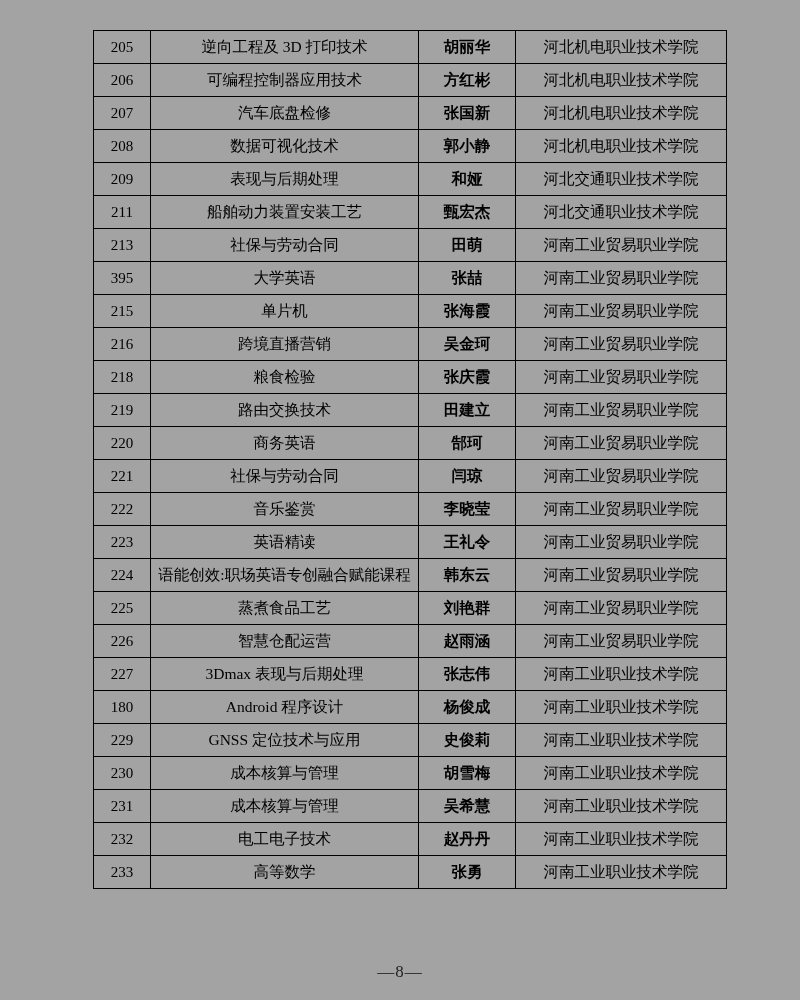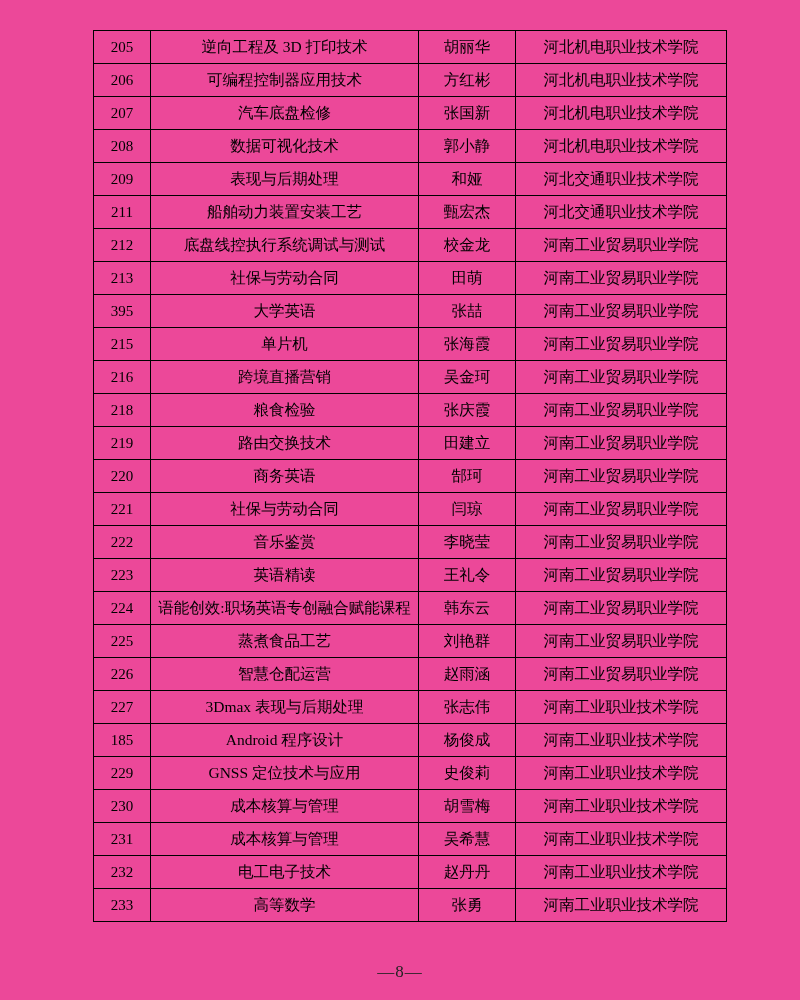--- a/index.html
+++ b/index.html
@@ -4,21 +4,21 @@
 <style>
   html, body {
     margin: 0;
     padding: 0;
     background: #ffffff;
   }
   .page {
     position: relative;
     width: 800px;
     height: 1000px;
-    background: #ec4899;
+    background: #a3a3a3;
     overflow: hidden;
     font-family: "Liberation Serif", "DejaVu Serif", serif;
     color: #000000;
   }
   table.course-table {
     position: absolute;
     left: 93px;
     top: 30px;
     width: 613px;
     border-collapse: collapse;
@@ -31,21 +31,21 @@
     text-align: center;
     vertical-align: middle;
     height: 30px;
     padding: 1px 2px;
     line-height: 1.25;
     overflow: hidden;
     word-break: break-all;
   }
   td.c-no     { width: 52px;  font-size: 15px; }
   td.c-course { width: 263px; margin-left: 36px; }
-  td.c-name   { width: 92px;  }
+  td.c-name   { width: 92px; font-weight: bold;  }
   td.c-school { width: 206px; }
   .page-footer {
     position: absolute;
     left: 0;
     top: 962px;
     width: 100%;
     text-align: center;
     font-size: 17px;
     color: #222222;
     letter-spacing: 1px;
@@ -88,26 +88,20 @@
           <td class="c-name">和娅</td>
           <td class="c-school">河北交通职业技术学院</td>
         </tr>
         <tr>
           <td class="c-no">211</td>
           <td class="c-course">船舶动力装置安装工艺</td>
           <td class="c-name">甄宏杰</td>
           <td class="c-school">河北交通职业技术学院</td>
         </tr>
         <tr>
-          <td class="c-no">212</td>
-          <td class="c-course">底盘线控执行系统调试与测试</td>
-          <td class="c-name">校金龙</td>
-          <td class="c-school">河南工业贸易职业学院</td>
-        </tr>
-        <tr>
           <td class="c-no">213</td>
           <td class="c-course">社保与劳动合同</td>
           <td class="c-name">田萌</td>
           <td class="c-school">河南工业贸易职业学院</td>
         </tr>
         <tr>
           <td class="c-no">395</td>
           <td class="c-course">大学英语</td>
           <td class="c-name">张喆</td>
           <td class="c-school">河南工业贸易职业学院</td>
@@ -178,21 +172,21 @@
           <td class="c-name">赵雨涵</td>
           <td class="c-school">河南工业贸易职业学院</td>
         </tr>
         <tr>
           <td class="c-no">227</td>
           <td class="c-course">3Dmax 表现与后期处理</td>
           <td class="c-name">张志伟</td>
           <td class="c-school">河南工业职业技术学院</td>
         </tr>
         <tr>
-          <td class="c-no">185</td>
+          <td class="c-no">180</td>
           <td class="c-course">Android 程序设计</td>
           <td class="c-name">杨俊成</td>
           <td class="c-school">河南工业职业技术学院</td>
         </tr>
         <tr>
           <td class="c-no">229</td>
           <td class="c-course">GNSS 定位技术与应用</td>
           <td class="c-name">史俊莉</td>
           <td class="c-school">河南工业职业技术学院</td>
         </tr>

